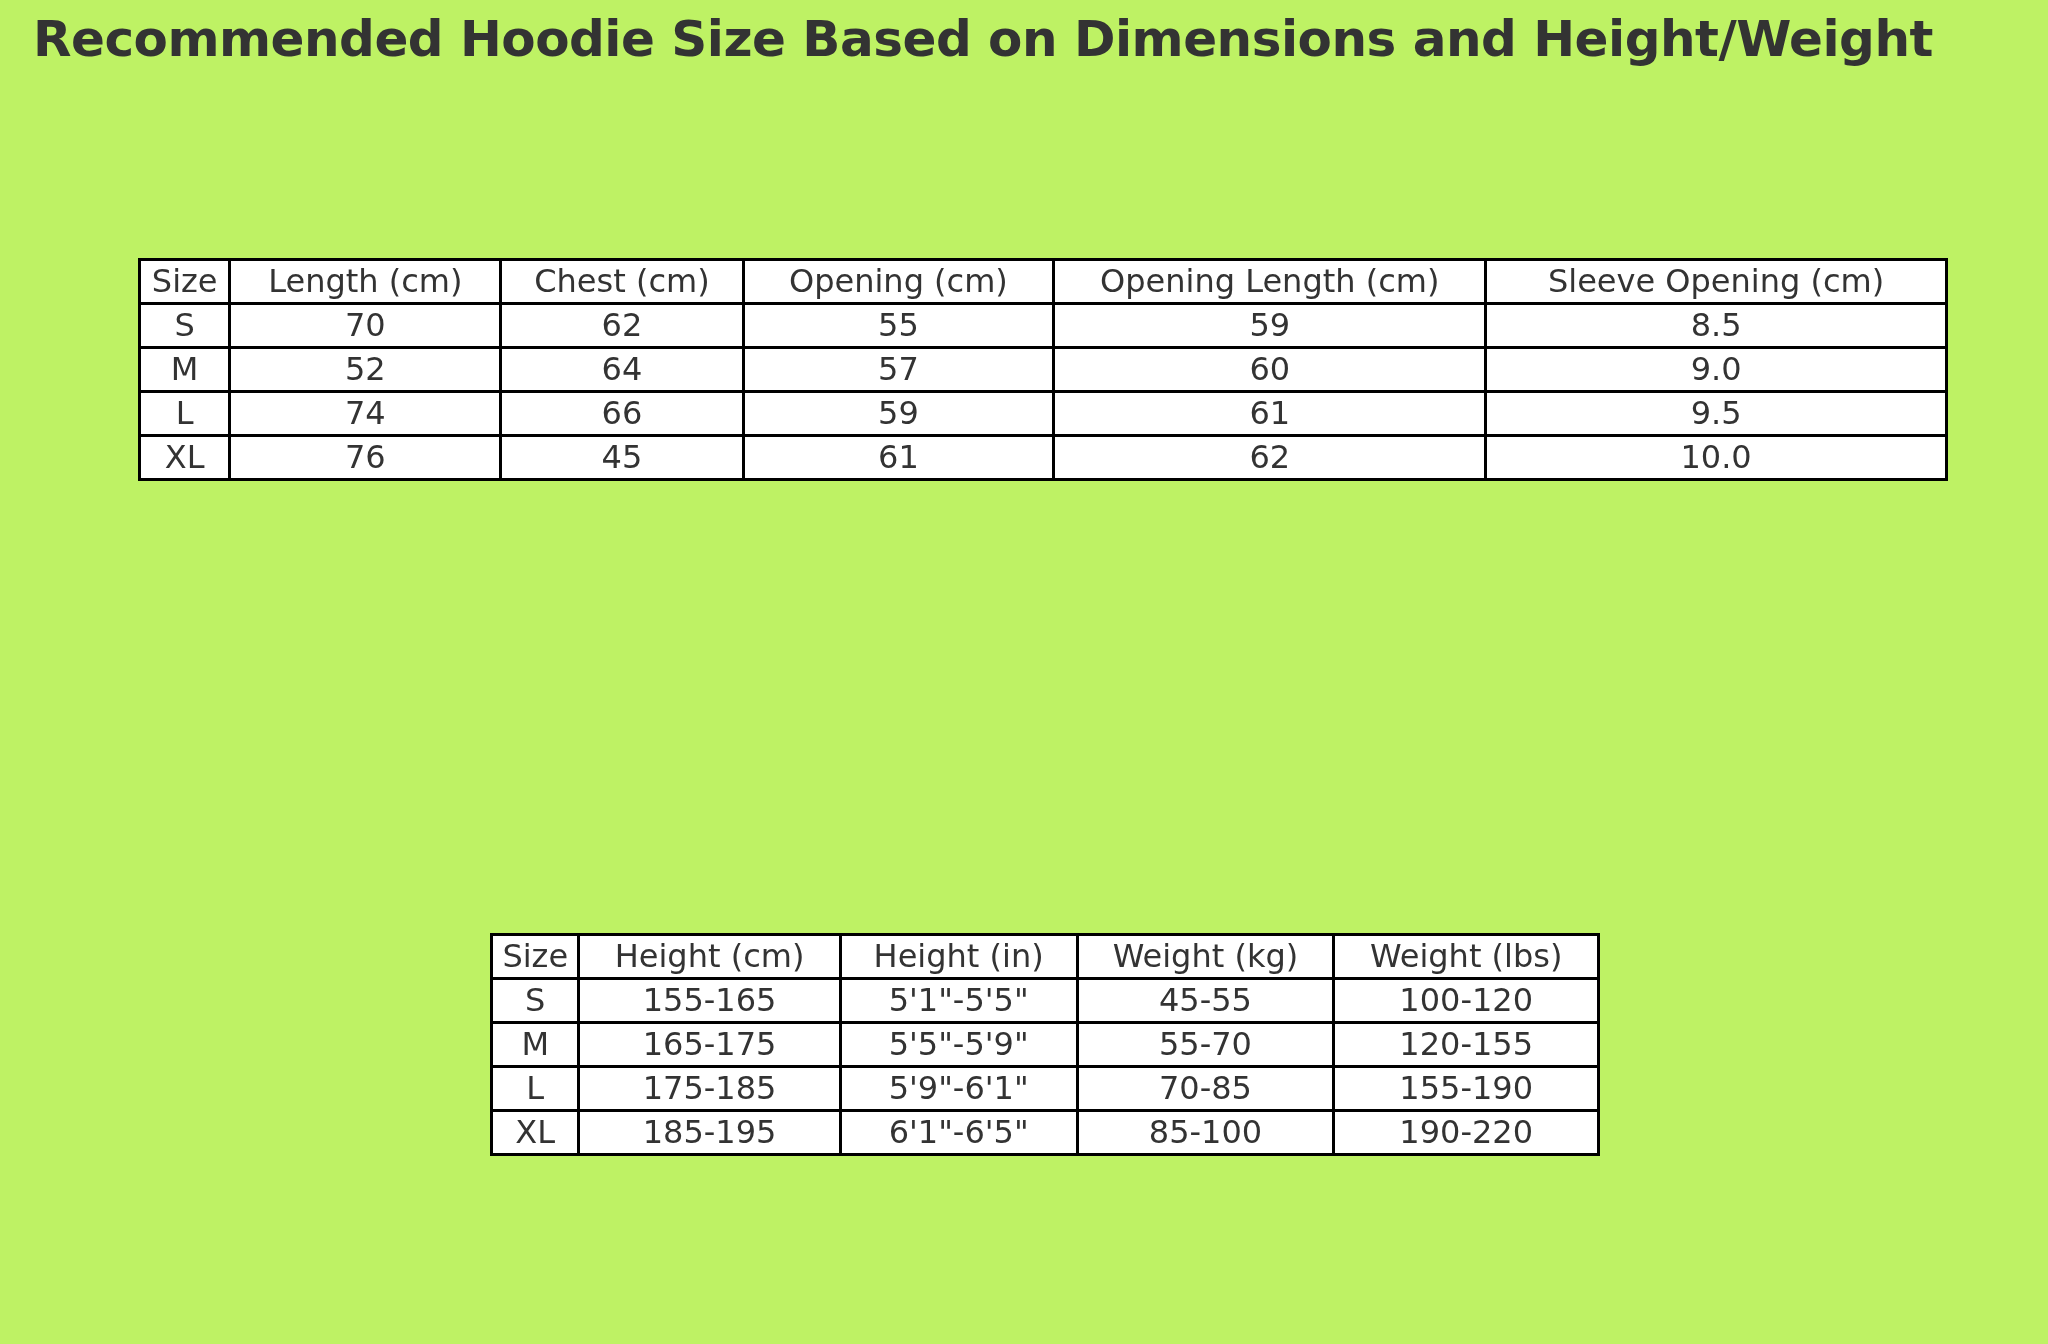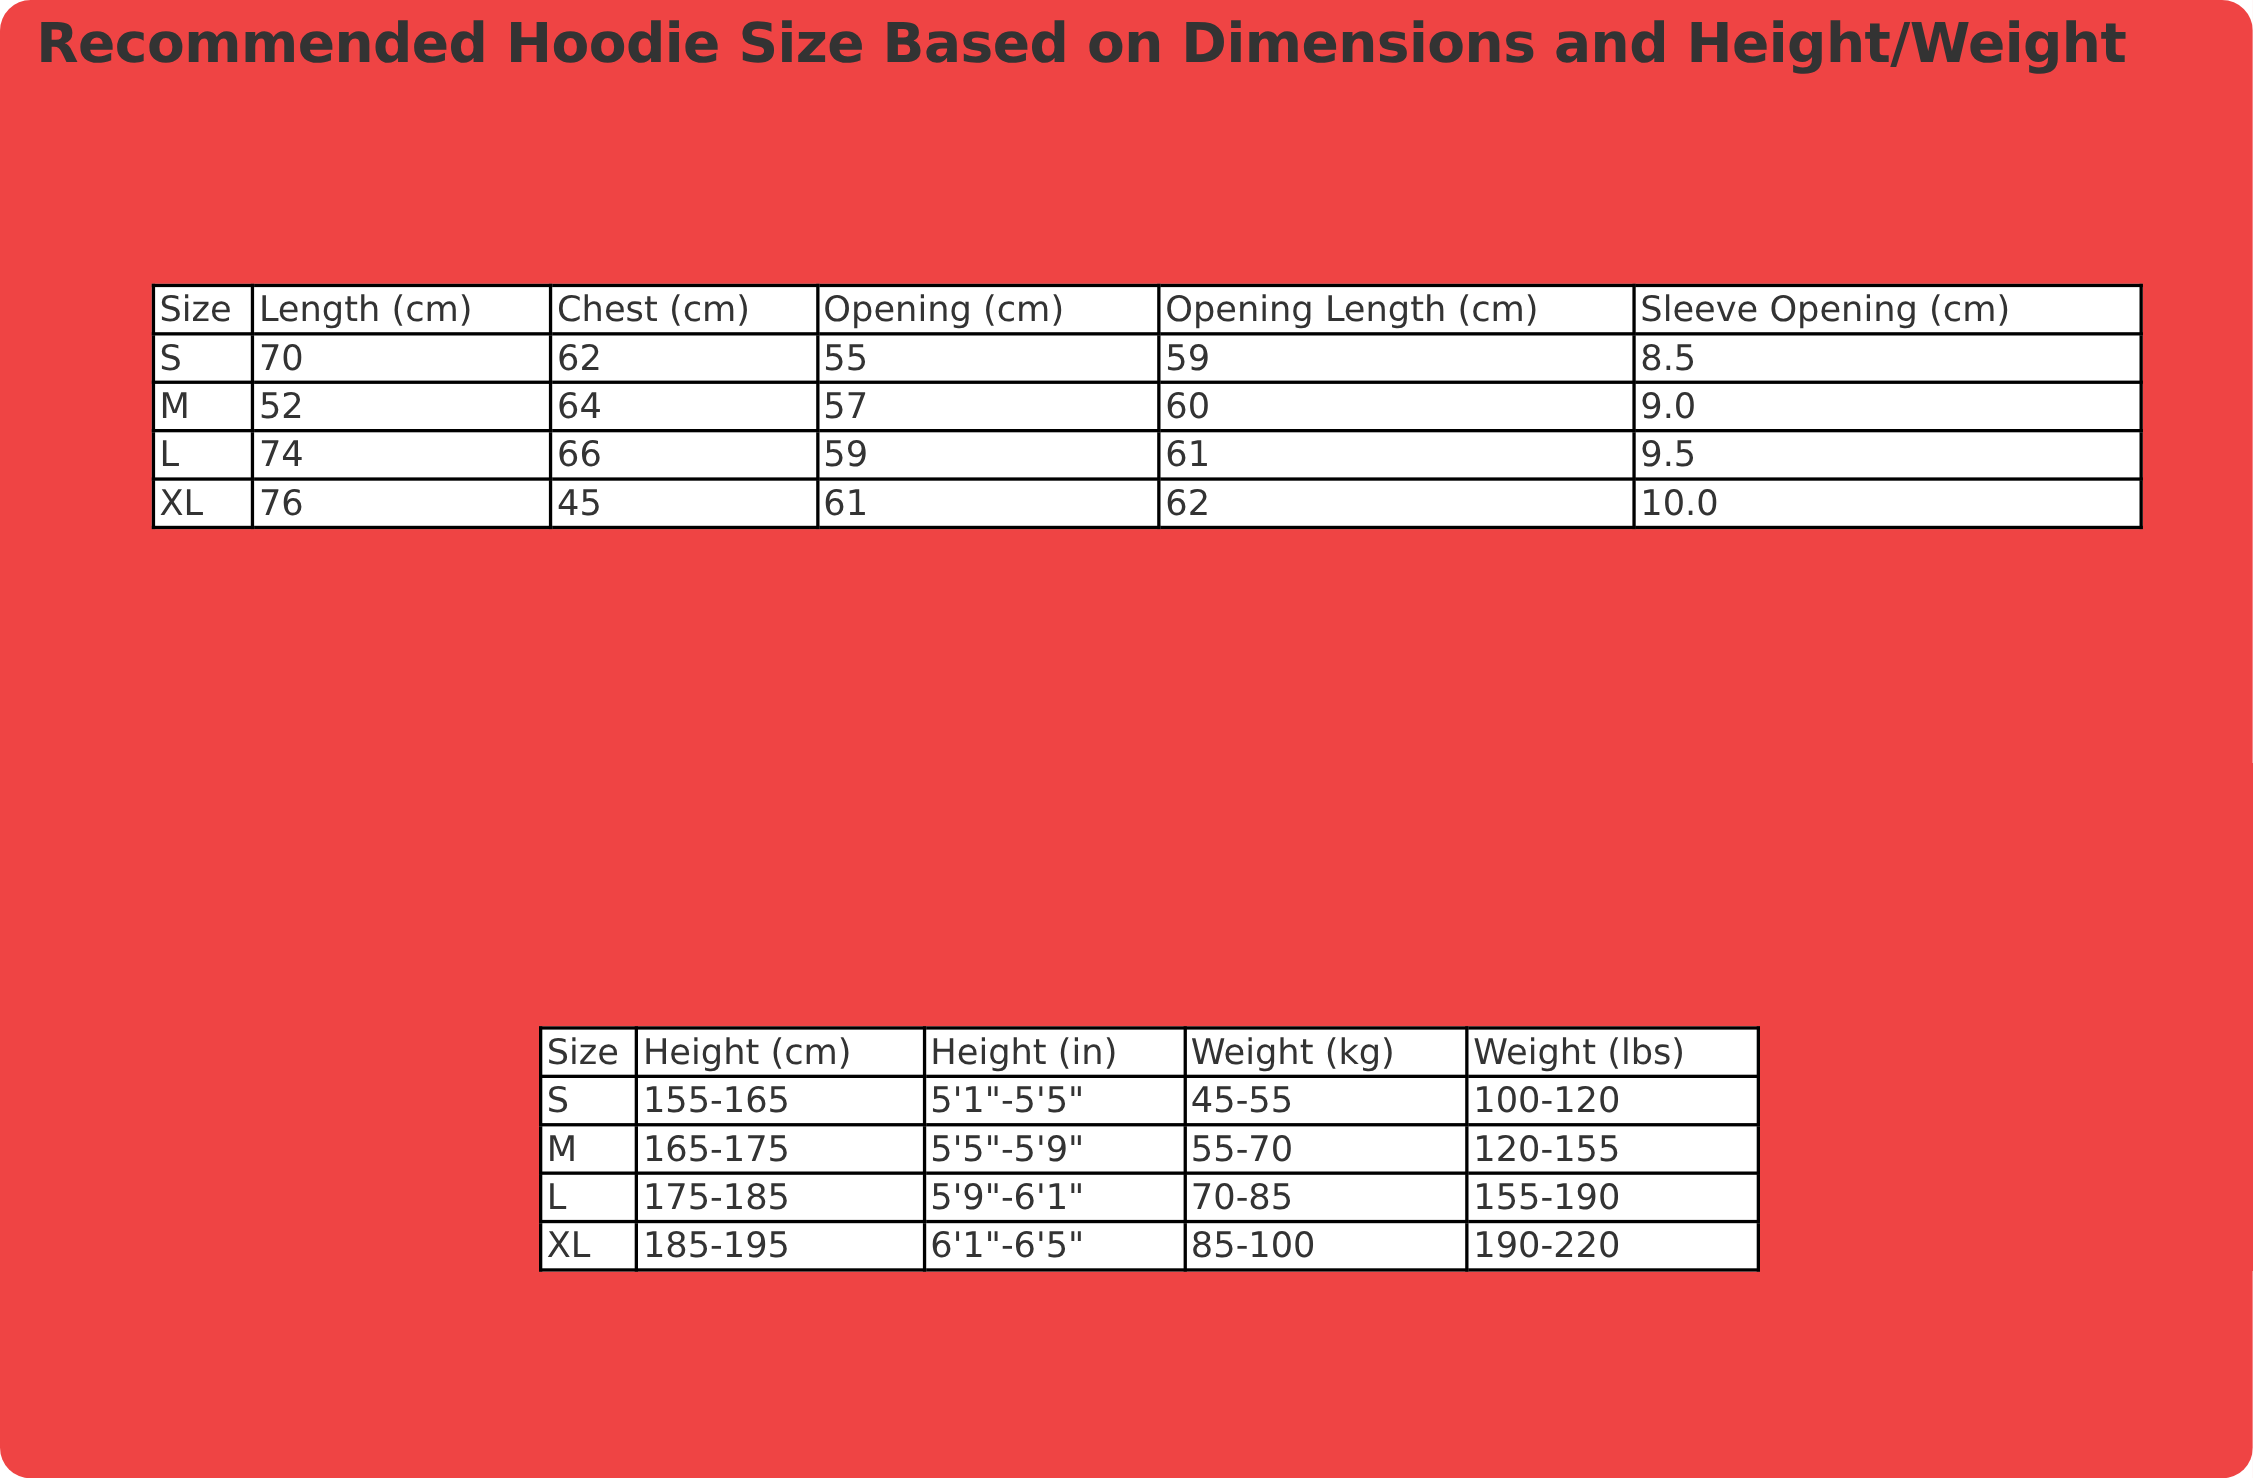--- a/index.html
+++ b/index.html
@@ -10,22 +10,21 @@
   body {
     width: 2048px;
     height: 1344px;
     position: relative;
     overflow: hidden;
     font-family: "DejaVu Sans", sans-serif;
   }
   .page {
     position: absolute;
     inset: 0;
-    background: #ef4444;
-    border-radius: 28px;
+    background: #bef264;
   }
   .title {
     position: absolute;
     left: 33px;
     top: 10px;
     margin: 0;
     font-size: 50px;
     font-weight: bold;
     letter-spacing: -0.5px;
     color: #333333;
@@ -35,21 +34,21 @@
     position: absolute;
     border-collapse: collapse;
     table-layout: fixed;
     color: #333333;
     background: #ffffff;
   }
   .tbl th, .tbl td {
     border: 3px solid #000000;
     font-size: 32px;
     font-weight: normal;
-    text-align: left;
+    text-align: center;
     vertical-align: middle;
     height: 41px;
     padding: 0 4px;
     line-height: 1.05;
     white-space: nowrap;
     overflow: hidden;
   }
   .tbl-dimensions {
     left: 138px;
     top: 258px;

